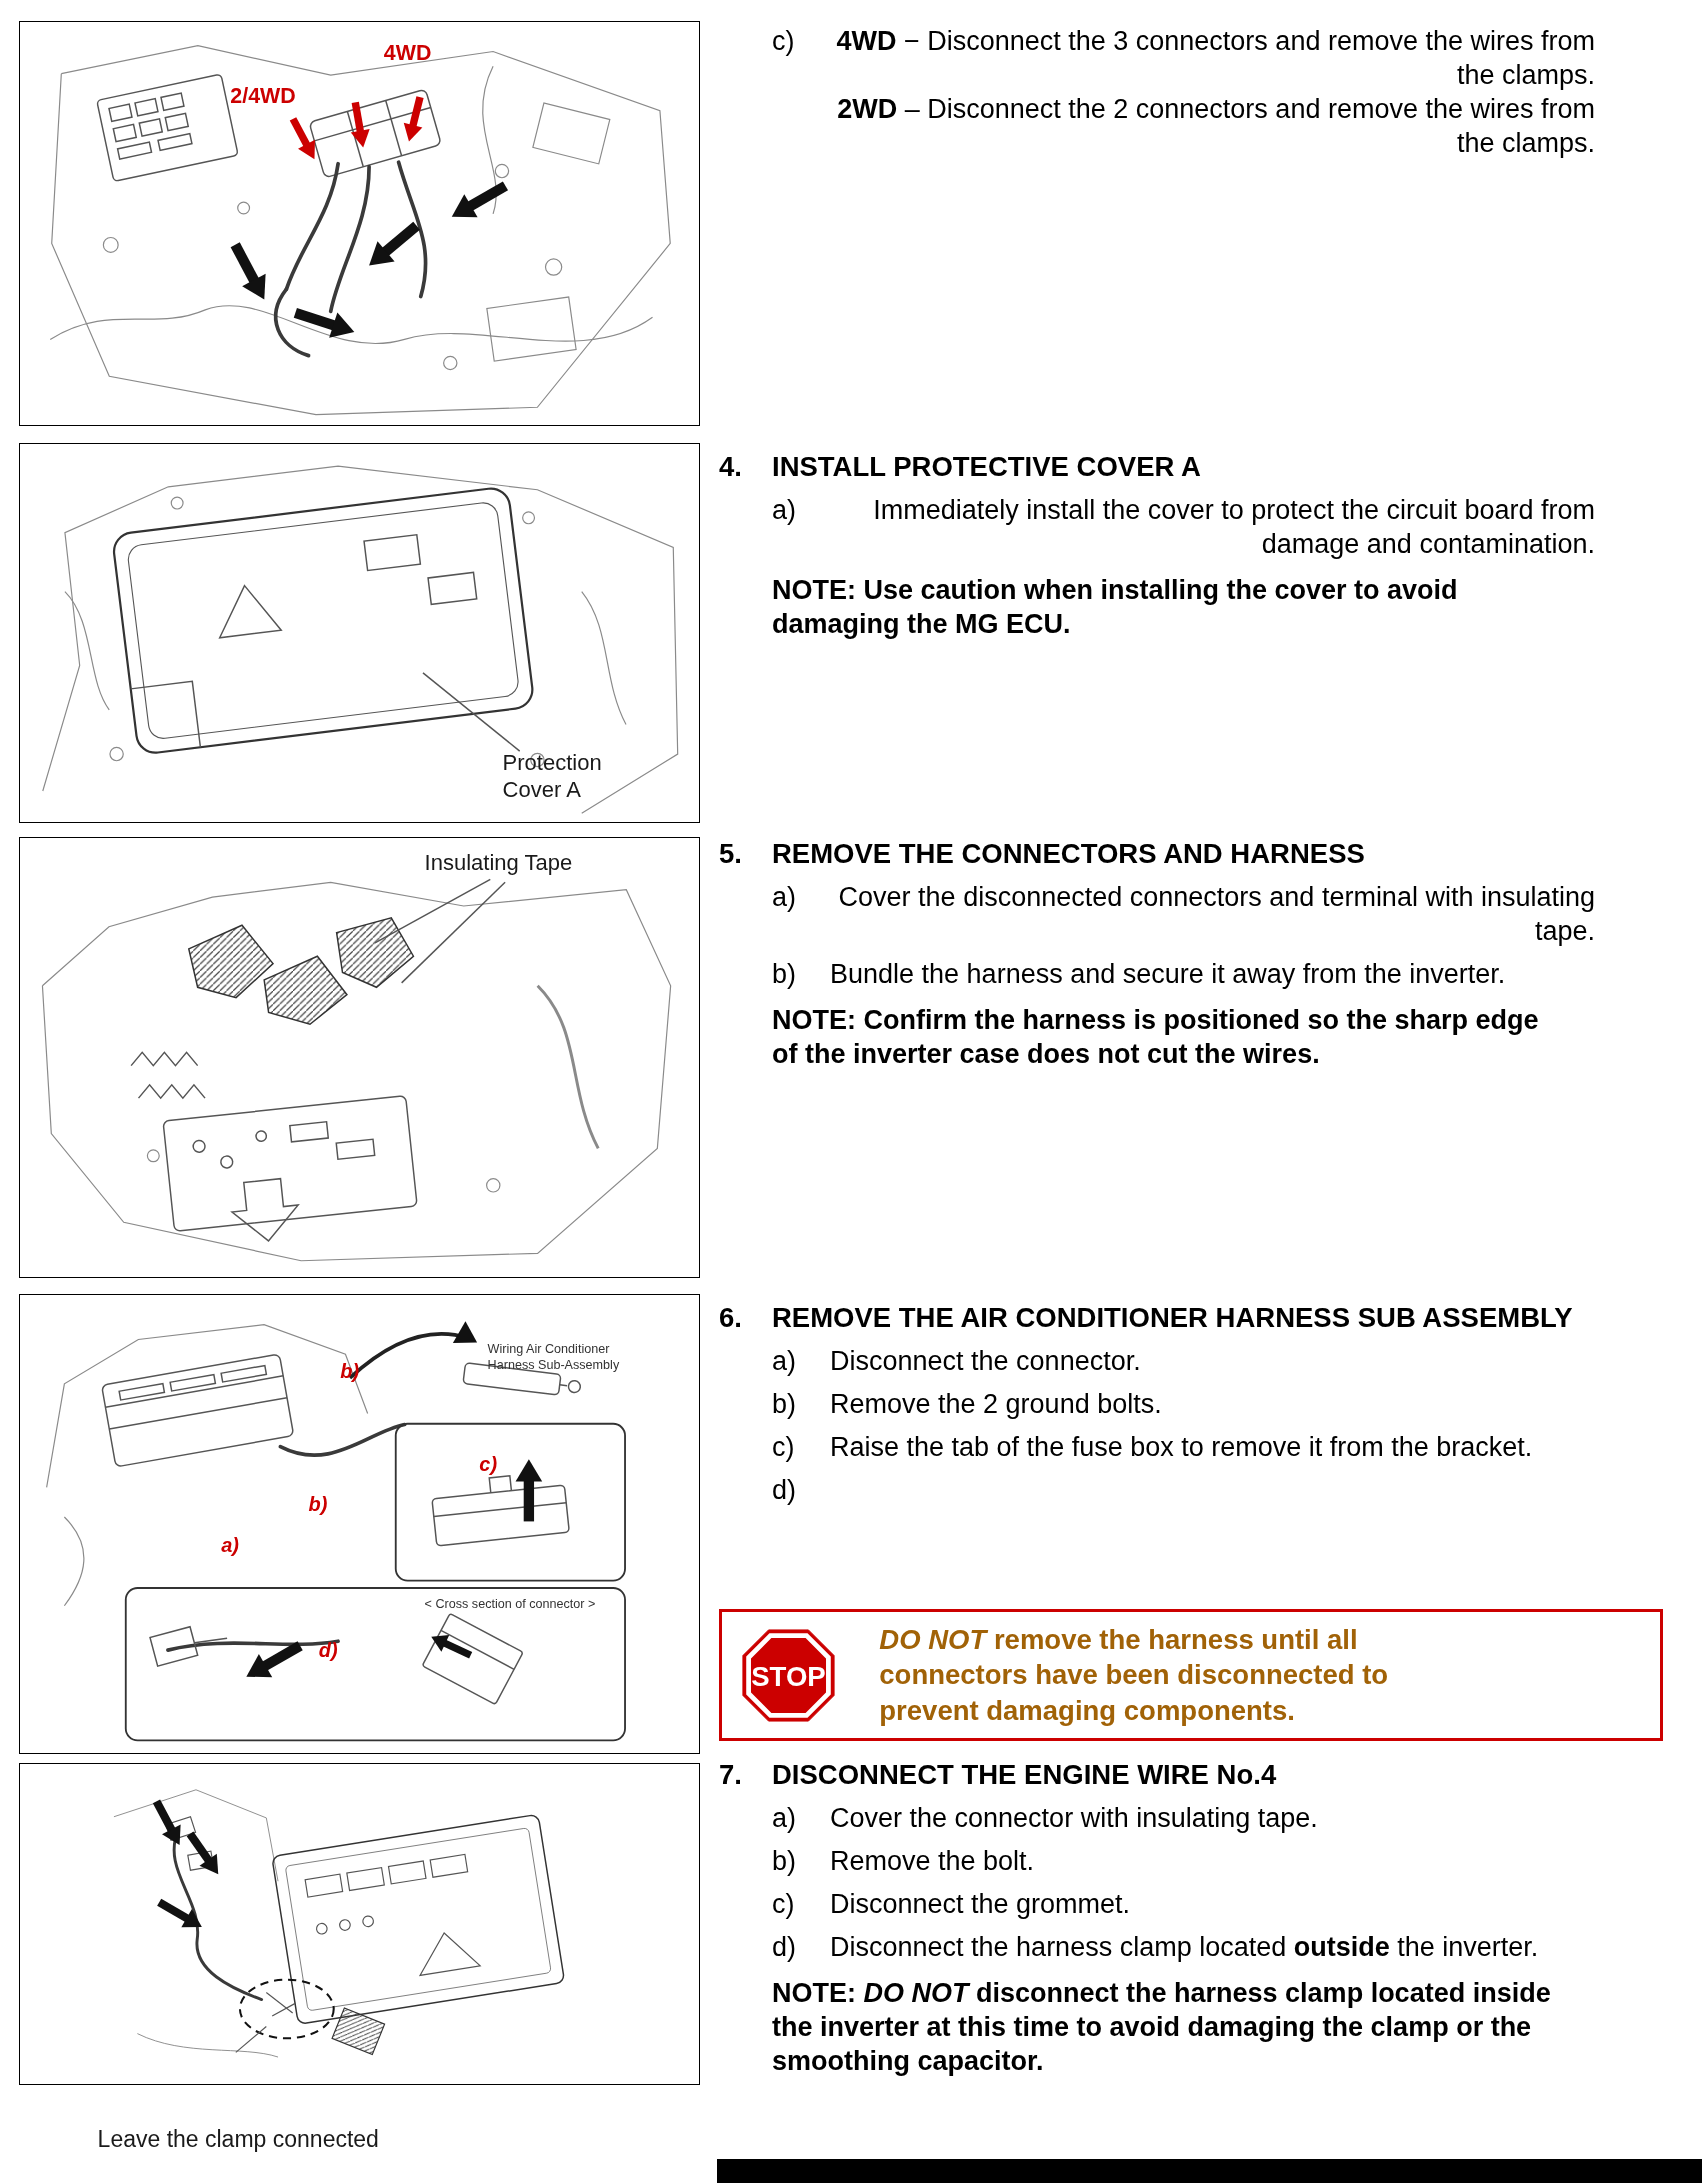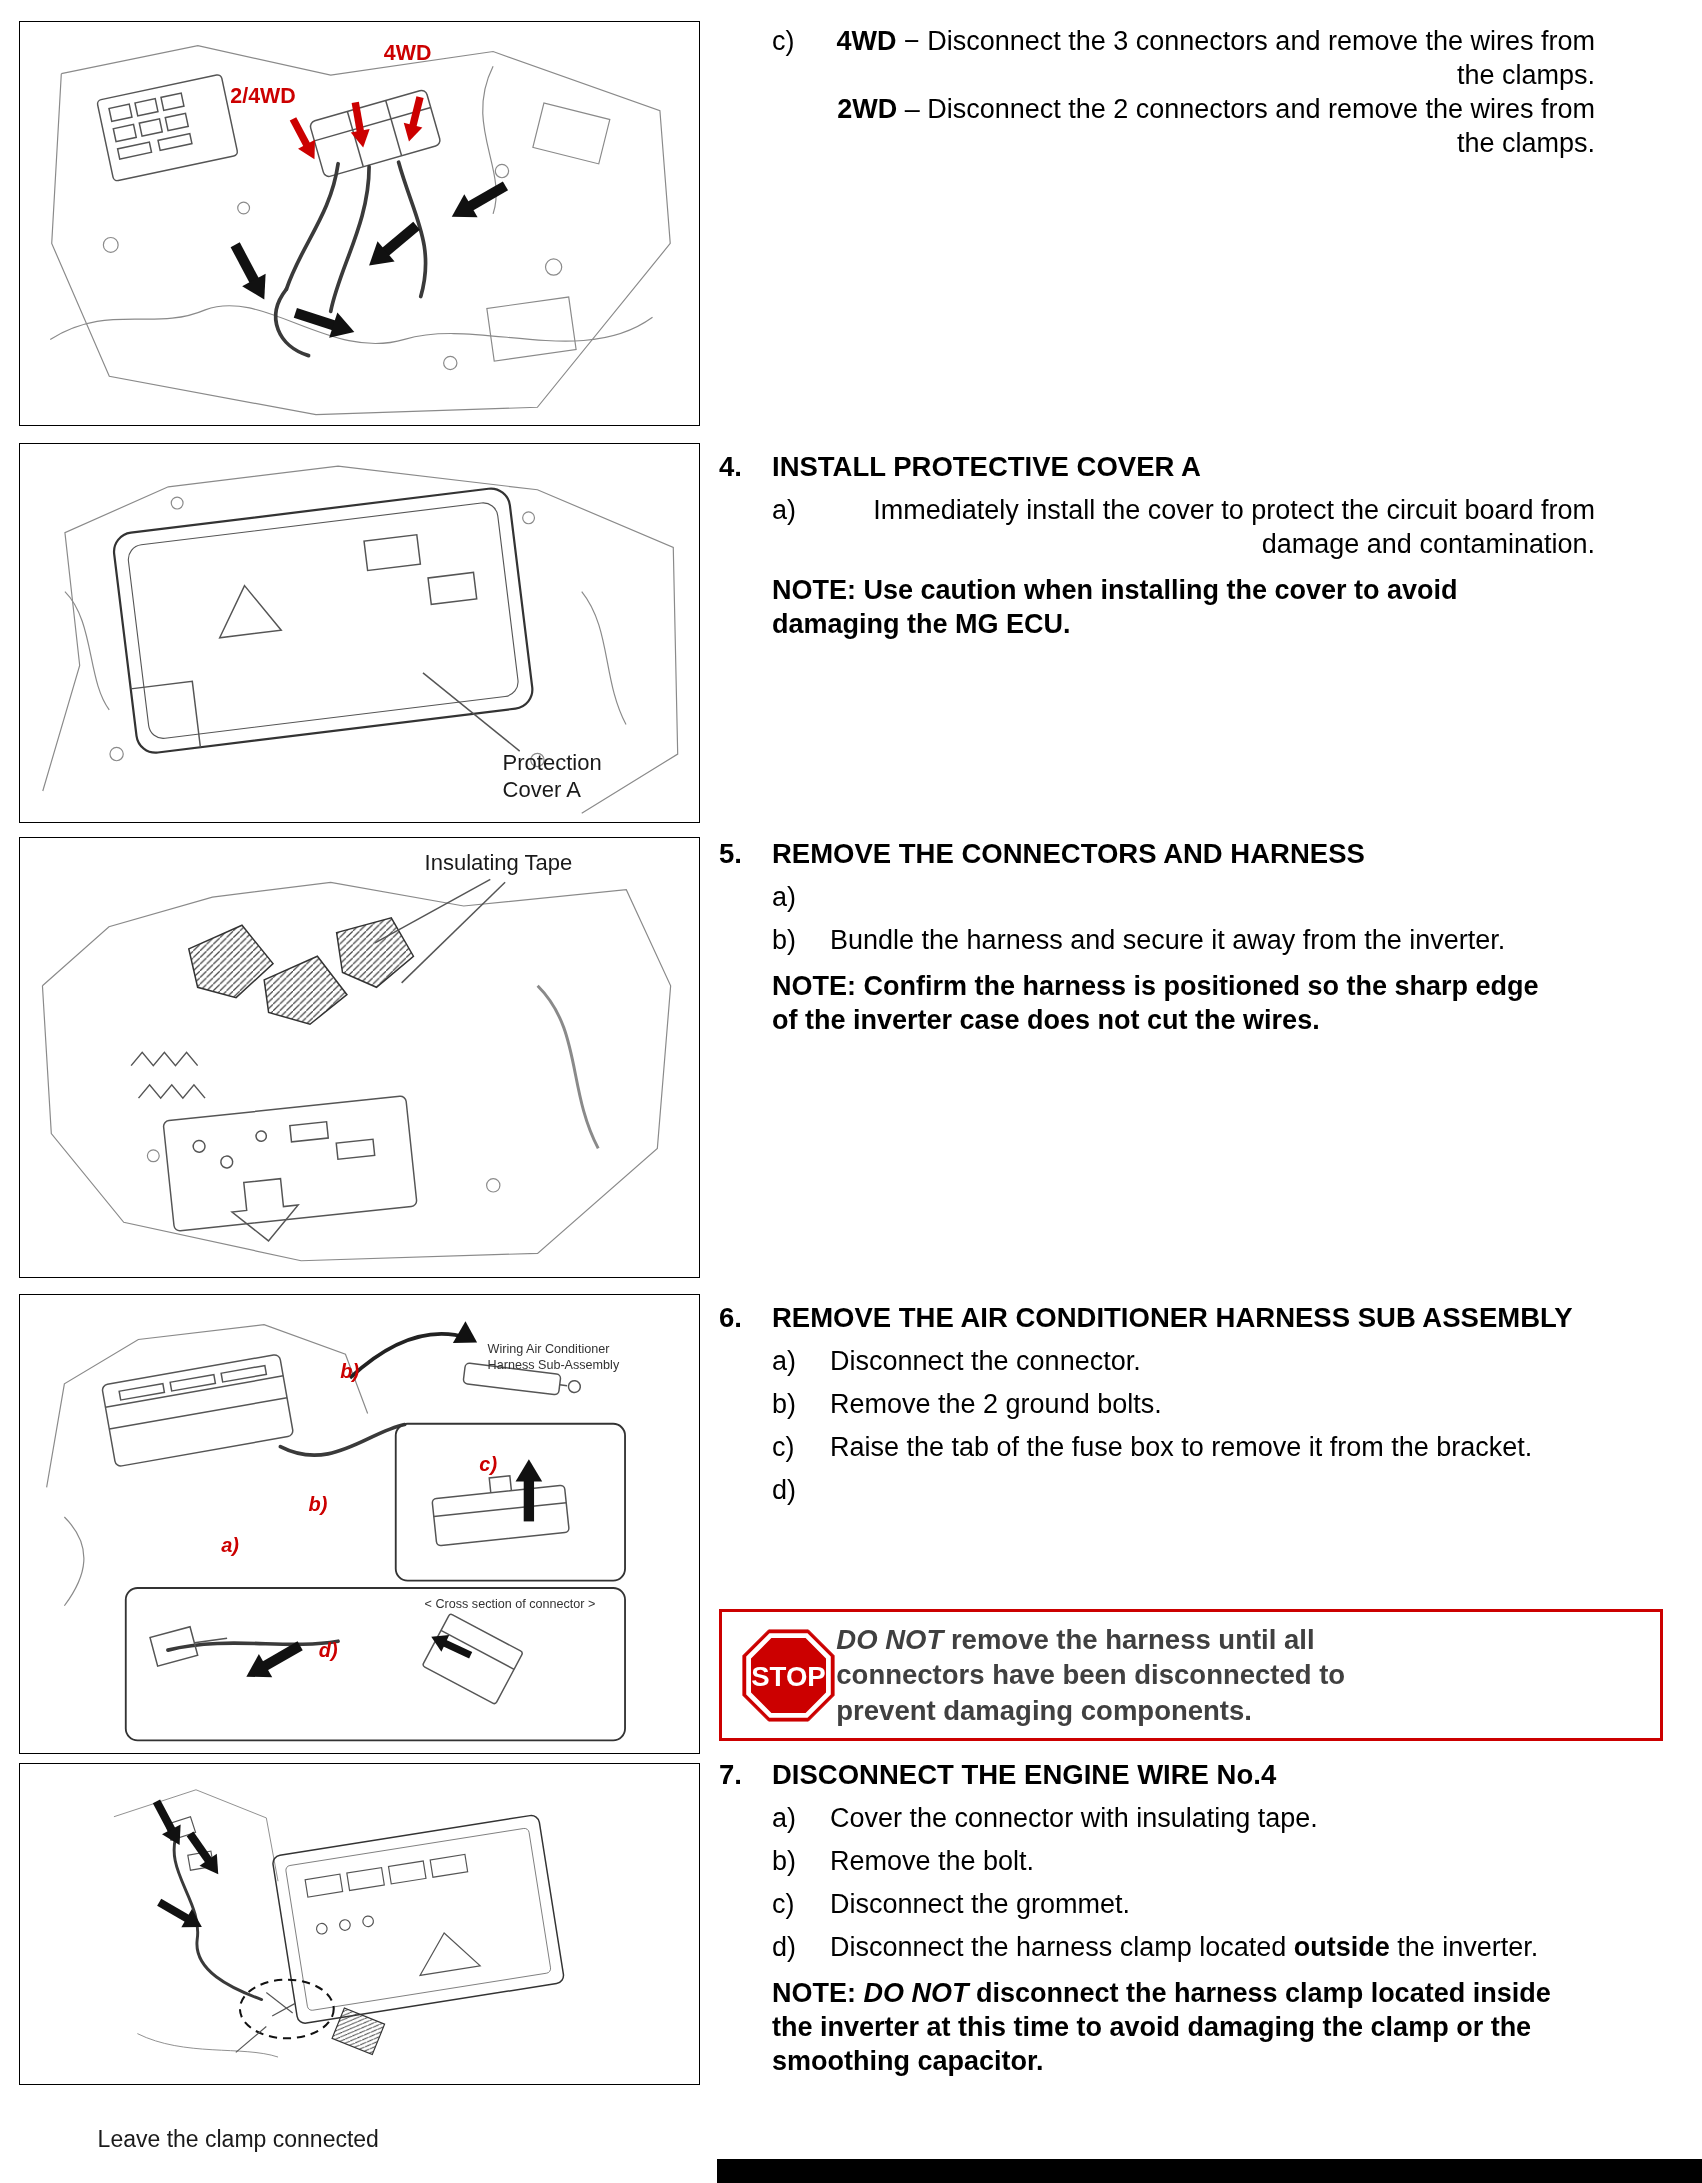--- a/index.html
+++ b/index.html
@@ -45,22 +45,22 @@
   .step-text .sub{margin-top:0;}
   .note{margin-left:53px;font-weight:bold;max-width:787px;margin-top:12px;}
   .em{font-style:italic;font-weight:bold;}
   b{font-weight:bold;}
 
   
   .stop-box{position:absolute;left:719px;top:1609px;width:944px;height:132px;
             border:3.7px solid #cc0000;box-sizing:border-box;background:#fff;
             display:flex;align-items:center;}
   .stop-sign{flex:0 0 auto;width:95px;height:95px;margin-left:19.3px;}
-  .stop-text{color:#404040;font-weight:bold;font-size:27.5px;line-height:1.28;
-             max-width:586px;}
+  .stop-text{color:#a16207;font-weight:bold;font-size:27.5px;line-height:1.28;
+             max-width:586px;margin-left:43px;}
 
   
   .footer-bar{position:absolute;left:717px;top:2159px;width:986px;height:24.5px;background:#000;}
 </style>
 </head>
 <body>
 
 <div class="page">
 
   <div class="figure" id="fig1">
@@ -346,20 +346,21 @@
   </div>
 
   <div class="rblock" id="sec5">
     <div class="h-row">
       <span class="h-num">5.</span>
       <span class="h-title">REMOVE THE CONNECTORS AND HARNESS</span>
     </div>
     <div class="steps">
       <div class="step-row">
         <span class="step-label">a)</span>
+        <div class="step-text">Cover the disconnected connectors and terminal with insulating tape.</div>
       </div>
       <div class="step-row">
         <span class="step-label">b)</span>
         <div class="step-text">Bundle the harness and secure it away from the inverter.</div>
       </div>
     </div>
     <div class="note">NOTE: Confirm the harness is positioned so the sharp edge of the inverter case does not cut the wires.</div>
   </div>
 
   <div class="rblock" id="sec6">

